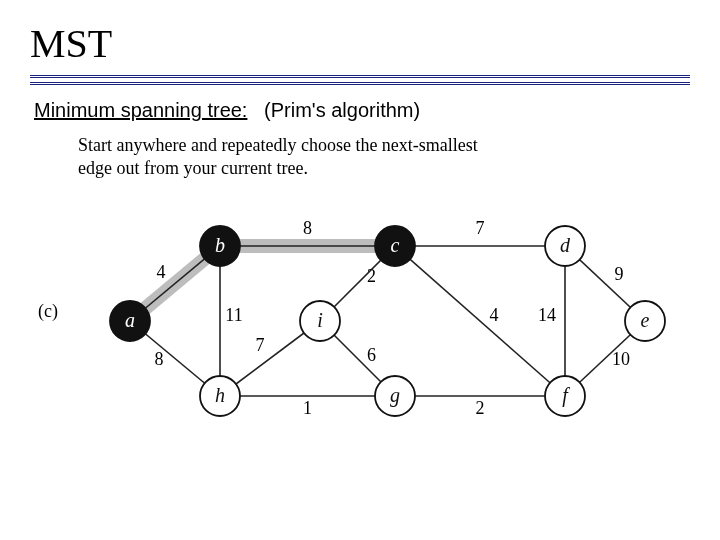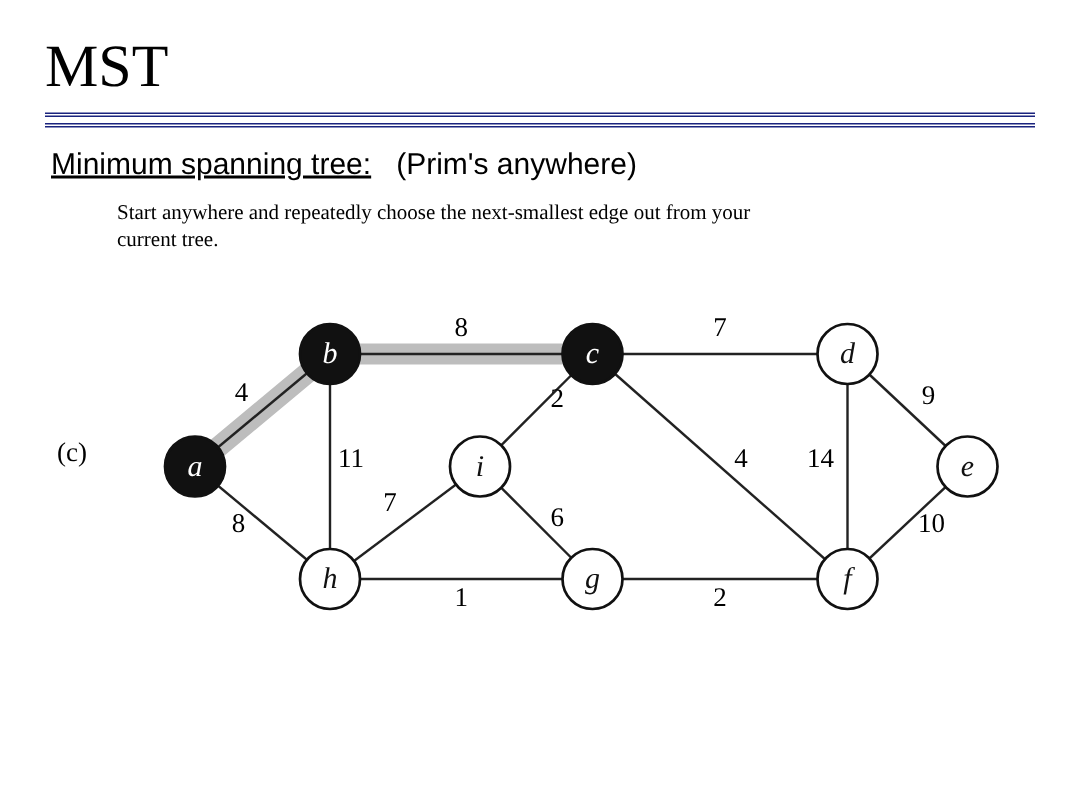--- a/index.html
+++ b/index.html
@@ -24,21 +24,21 @@
     margin: 0 0 14px 0;
   }
   .subtitle-row {
     font-family: Arial, Helvetica, sans-serif;
     font-size: 20px;
     margin: 6px 0 12px 4px;
   }
   .subtitle-row .lead { text-decoration: underline; text-align: center; }
   .desc {
     font-family: "Times New Roman", Times, serif;
-    font-size: 14px;
+    font-size: 18px;
     line-height: 1.25;
     margin: 4px 0 12px 48px;
     max-width: 430px;
   }
   .graph-wrap {
     position: relative;
     width: 640px;
     height: 250px;
     margin: 10px auto 0 auto;
   }
@@ -54,21 +54,21 @@
 </style>
 </head>
 <body>
 
 <h1 class="title">MST</h1>
 <hr class="rule">
 
 <div class="subtitle-row">
   <span class="lead">Minimum spanning tree:</span>
   &nbsp;
-  <span>(Prim's anywhere)</span>
+  <span>(Prim's algorithm)</span>
 </div>
 
 <p class="desc">Start anywhere and repeatedly choose the next-smallest edge out from your current tree.</p>
 
 <div class="graph-wrap">
   <span class="figlabel">(c)</span>
   <svg id="graph-svg" width="640" height="250">
       <line x1="90" y1="130" x2="180" y2="55" stroke="#bdbdbd" stroke-width="14" stroke-linecap="round"></line>
       <line x1="90" y1="130" x2="180" y2="55" stroke="#222" stroke-width="1.6"></line>
       <text x="121" y="86.5" text-anchor="middle" class="wlabel">4</text>

